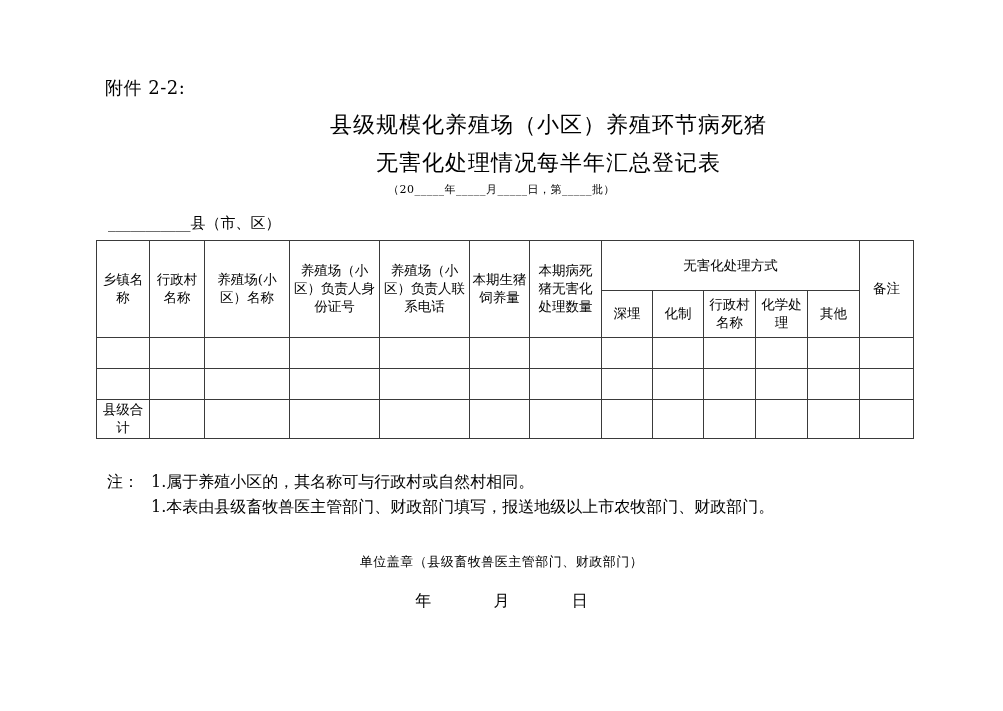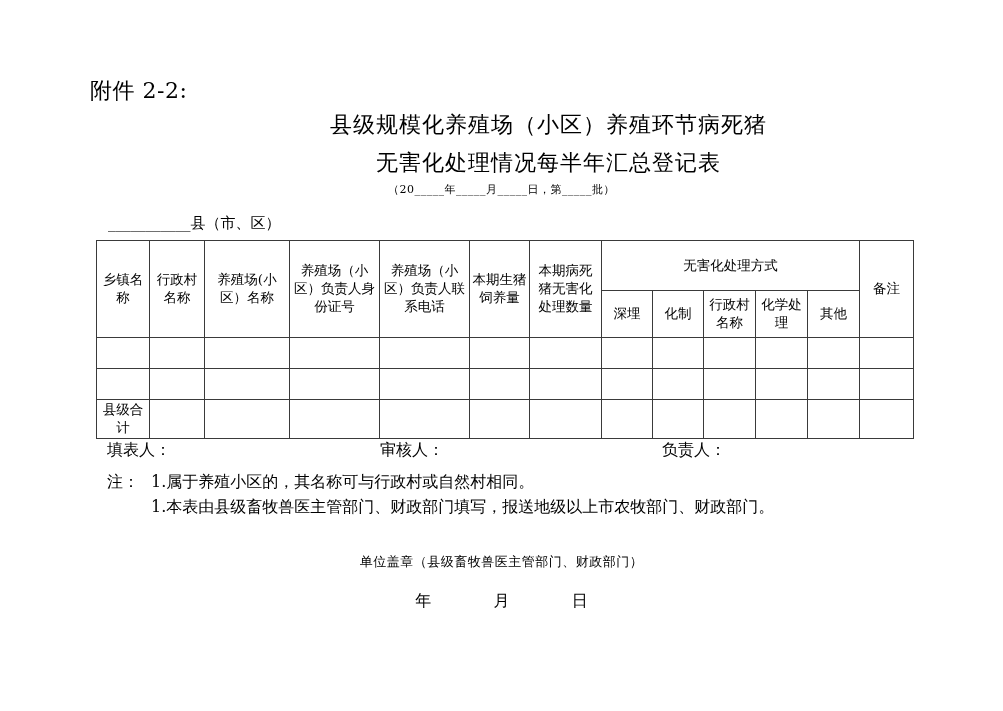--- a/index.html
+++ b/index.html
@@ -19,23 +19,23 @@
     position: absolute;
     left: 0;
     top: 0;
     width: 1003px;
     height: 711px;
   }
 
   
   .attach-label {
     position: absolute;
-    left: 90px;
+    left: 105px;
     top: 76px;
-    font-size: 22px;
+    font-size: 18px;
     letter-spacing: 0.5px;
     white-space: nowrap;
   }
 
   
   .title-line {
     position: absolute;
     left: 0;
     width: 1003px;
     text-align: center;
@@ -249,25 +249,20 @@
         <td></td>
         <td></td>
         <td></td>
         <td></td>
         <td></td>
         <td></td>
       </tr>
     </tbody>
   </table>
 
-  <div class="sig-row">
-    <span class="sig-a">填表人：</span>
-    <span class="sig-b">审核人：</span>
-    <span class="sig-c">负责人：</span>
-  </div>
 
   <div class="notes">
     <span class="note-label">注：</span>
     <span class="note-item-1">1.属于养殖小区的，其名称可与行政村或自然村相同。</span>
     <span class="note-item-2">1.本表由县级畜牧兽医主管部门、财政部门填写，报送地级以上市农牧部门、财政部门。</span>
   </div>
 
   <div class="seal-line">单位盖章（县级畜牧兽医主管部门、财政部门）</div>
 
   <div class="date-line">

